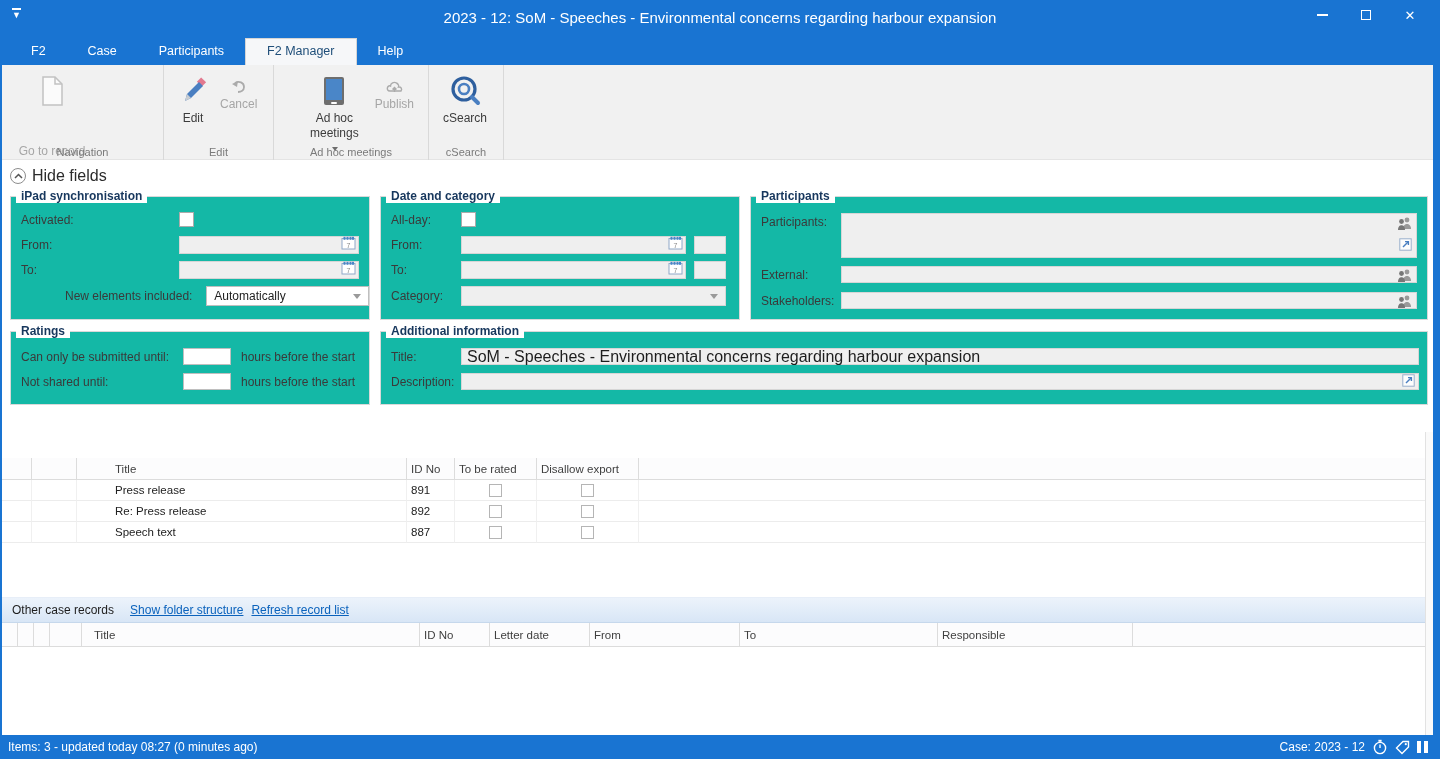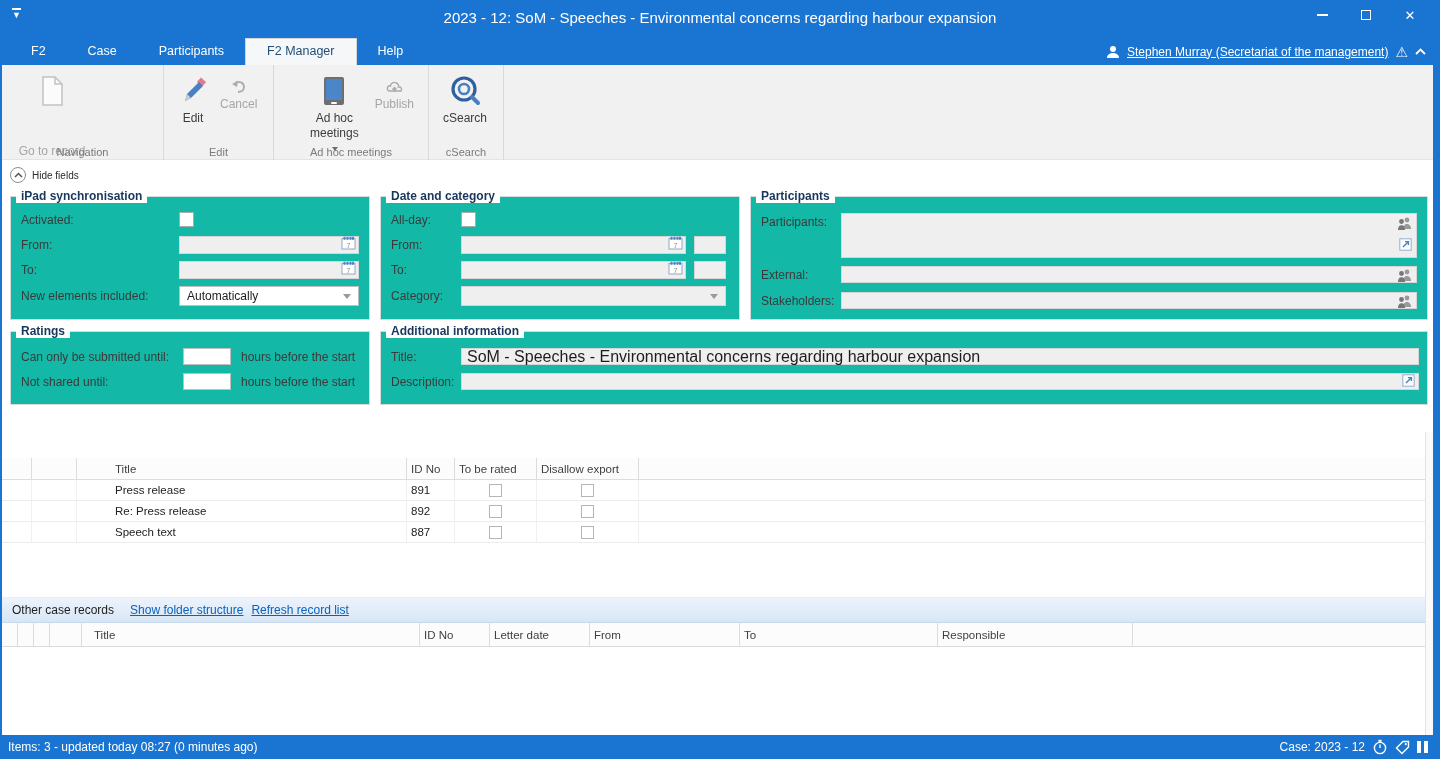--- a/index.html
+++ b/index.html
@@ -37,21 +37,21 @@
   .bigbtn .icon32 { height:36px; display:flex; align-items:center; justify-content:center; margin-bottom:2px; }
   .bigbtn.disabled { color:#a6a6a6;gap:33px; }
   .smallbtn { display:flex; align-items:center; gap:4px; font-size:12px; color:#3c3c3c; padding:3px 6px; margin-top:6px; }
   .smallbtn.disabled { color:#a6a6a6;flex-direction:column; }
   .ddarrow { display:inline-block; width:0; height:0; border-left:3.5px solid transparent; border-right:3.5px solid transparent; border-top:4px solid #6d6d6d; margin-left:2px; vertical-align:middle; }
   .bigbtn.disabled .ddarrow { border-top-color:#b5b5b5; }
 
   
   .content { position:absolute; left:2px; top:160px; width:1431px; height:575px; background:#fff; }
 
-  .hidefields { position:absolute; left:8px; top:7px; display:flex; align-items:center; gap:6px; font-size:10px; color:#2b2b2b; }
+  .hidefields { position:absolute; left:8px; top:7px; display:flex; align-items:center; gap:6px; font-size:16px; color:#2b2b2b; }
   .hf-circle { width:16px; height:16px; border-radius:50%; border:1px solid #8d8d8d; display:flex; align-items:center; justify-content:center; }
 
   .fs { position:absolute; border:1px solid #d9d9d9; background:#14b8a6; }
   .fs-legend { position:absolute; top:-8px; left:5px; background:#fff; padding:0 5px; font-weight:bold; font-size:12px; color:#17375d; white-space:nowrap; }
   .frow { display:flex; align-items:center; }
   .flabel { font-size:12px; color:#3a3a3a; }
 
   .tfield { background:#efefef; border:1px solid #d6d6d6; position:relative; }
   .tfield.enabled { background:#fff; border-color:#bfbfbf; }
   .calbtn { position:absolute; right:2px; top:50%; transform:translateY(-50%); }
@@ -105,31 +105,20 @@
       <span class="winbtn">✕</span>
     </div>
   </div>
 
   <div class="tabstrip">
     <span class="tab">F2</span>
     <span class="tab">Case</span>
     <span class="tab">Participants</span>
     <span class="tab active">F2 Manager</span>
     <span class="tab">Help</span>
-    <span class="userarea">
-      <svg class="usericon" width="14" height="14" viewBox="0 0 14 14">
-          <circle cx="7" cy="4" r="3" fill="#fff"></circle>
-          <path d="M1,13 C1,9.5 4,8 7,8 C10,8 13,9.5 13,13 Z" fill="#fff"></path>
-        </svg>
-      <span class="username">Stephen Murray (Secretariat of the management)</span>
-      <span class="warnicon">⚠</span>
-      <svg class="chevup-white" viewBox="0 0 11 7">
-          <polyline points="1,6 5.5,1.5 10,6" fill="none" stroke="#fff" stroke-width="1.8"></polyline>
-        </svg>
-    </span>
   </div>
 
   <div class="ribbon">
     <div class="rgroup" style="width:162px;">
       <div class="bigbtn disabled">
         <span class="icon32">
           <svg width="28" height="32" viewBox="0 0 28 32">
               <path d="M5,2 H17 L24,9 V30 H5 Z" fill="#fbfbfb" stroke="#c2c2c2" stroke-width="1.5"></path>
               <path d="M17,2 L17,9 L24,9" fill="none" stroke="#c2c2c2" stroke-width="1.5"></path>
             </svg>
@@ -242,21 +231,21 @@
                 <rect x="2.5" y="0.8" width="2" height="3" fill="#4a86c8"></rect>
                 <rect x="5.5" y="0.8" width="2" height="3" fill="#4a86c8"></rect>
                 <rect x="8.5" y="0.8" width="2" height="3" fill="#4a86c8"></rect>
                 <rect x="11" y="0.8" width="2" height="3" fill="#4a86c8"></rect>
                 <text x="7.5" y="11.5" font-size="7" fill="#8a8a8a" text-anchor="middle">7</text>
               </svg>
           </span>
         </span>
       </div>
       <div class="frow" style="margin:7px 0 0 10px;">
-        <span class="flabel" style="width:158px;">New elements included:</span>
+        <span class="flabel" style="width:158px;margin-left:44px;">New elements included:</span>
         <span class="ddl" style="width:180px;height:20px;">
           <span>Automatically</span>
           <span class="chev"></span>
         </span>
       </div>
     </div>
 
     <div class="fs" style="left:378px;top:36px;width:360px;height:124px;">
       <span class="fs-legend">Date and category</span>
       <div class="frow" style="margin:15px 0 0 10px;">

